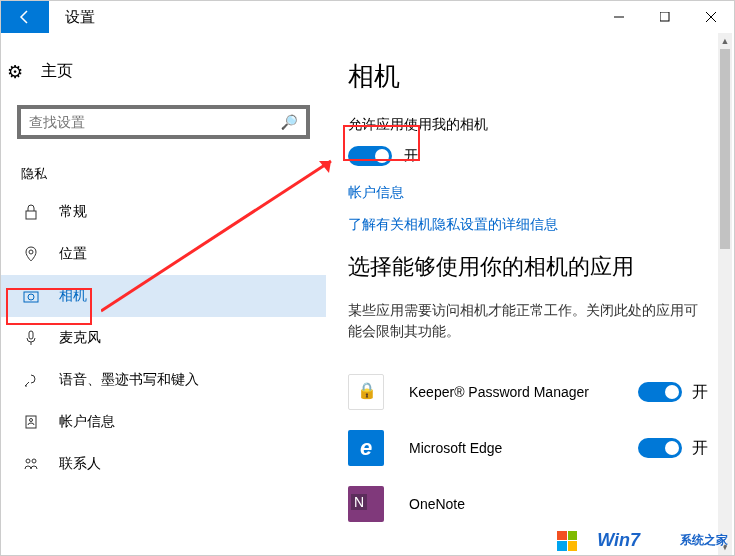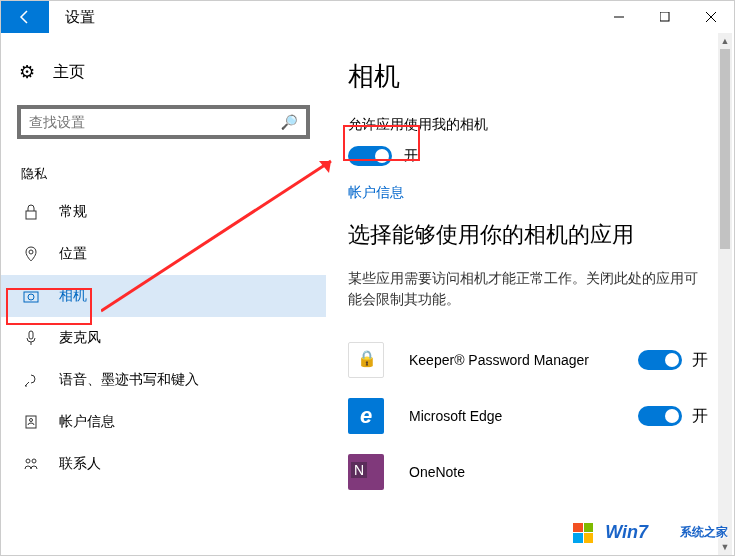--- a/index.html
+++ b/index.html
@@ -7,21 +7,21 @@
 
 .titlebar { height: 32px; display: flex; align-items: center; }
 .back-btn { width: 48px; height: 32px; background: #0078d7; color: #fff; display: flex; align-items: center; justify-content: center; cursor: pointer; }
 .title { margin-left: 16px; font-size: 15px; color: #000; }
 .win-controls { margin-left: auto; display: flex; }
 .win-btn { width: 46px; height: 32px; display: flex; align-items: center; justify-content: center; cursor: pointer; }
 .win-btn svg { width: 10px; height: 10px; }
 
 .content { display: flex; height: calc(100% - 32px); }
 .sidebar { width: 325px; padding: 16px 0 0 0; overflow: hidden; }
-.home-row { display: flex; align-items: center; padding: 12px 16px; gap: 16px; }
+.home-row { display: flex; align-items: flex-start; padding: 12px 4px; gap: 16px; }
 .home-row .icon { width: 20px; display: flex; justify-content: center; }
 .gear-icon::before { content: "⚙"; font-size: 18px; }
 
 .search-wrap { margin: 10px 16px 16px 16px; }
 .search-box { width: 100%; height: 34px; border: 4px solid #737373; display: flex; align-items: center; padding: 0 8px; }
 .search-box input { flex: 1; border: none; outline: none; font-size: 14px; color: #666; }
 .search-box .s-icon::before { content: "🔍"; font-size: 14px; color: #666; transform: scaleX(-1); display:inline-block;}
 
 .section-title { padding: 10px 20px 8px 20px; font-size: 13px; color: #000; }
 
@@ -53,21 +53,21 @@
 .scrollbar { position: absolute; right: 2px; top: 0; width: 14px; height: 100%; background: #f0f0f0; }
 .scroll-up, .scroll-down { height: 16px; display: flex; align-items: center; justify-content: center; font-size: 9px; color: #666; cursor: pointer; }
 .scroll-track { position: relative; height: calc(100% - 32px); }
 .scroll-thumb { position: absolute; top: 0; left: 2px; width: 10px; height: 200px; background: #c2c2c2; cursor: pointer; }
 
 .hlbox { position: absolute; border: 2px solid #ff2a2a; }
 .hl-nav { left: 5px; top: 287px; width: 86px; height: 37px; }
 .hl-toggle { left: 342px; top: 124px; width: 77px; height: 36px; }
 .arrow-svg { position: absolute; left: 100px; top: 150px; pointer-events: none; }
 
-.watermark { position: absolute; right: 6px; bottom: 12px; font-size: 18px; font-style: italic; font-weight: bold; color: #1a64c8; text-shadow: 1px 1px 1px #fff; display:flex; align-items:center; gap:12px; }
+.watermark { position: absolute; right: 6px; bottom: 4px; font-size: 18px; font-style: italic; font-weight: bold; color: #1a64c8; text-shadow: 1px 1px 1px #fff; display:flex; align-items:center; gap:20px; }
 .watermark .cn { font-style: normal; font-size: 12px; margin-left: 20px; }
 .winlogo { width:20px; height:20px; display:grid; grid-template-columns:1fr 1fr; grid-template-rows:1fr 1fr; gap:1px; }
 .winlogo div:nth-child(1){background:#f25022;} .winlogo div:nth-child(2){background:#7fba00;}
 .winlogo div:nth-child(3){background:#00a4ef;} .winlogo div:nth-child(4){background:#ffb900;}
 
 .keeper-icon { background:#fff; border:1px solid #ddd; position:relative; }
 .keeper-icon::before { content:"🔒"; font-size:16px; color:#d9a400; position:absolute; top:6px; left:8px; }
 .edge-icon { background:#0078d7; }
 .edge-icon::before { content:"e"; font-weight:bold; font-size:22px; color:#fff; font-style:italic;}
 .onenote-icon { background:#80397b; position:relative; }
@@ -184,20 +184,21 @@
   </div>
 
   <div class="main">
     <h1>相机</h1>
     <div class="desc">允许应用使用我的相机</div>
     <div class="toggle">
       <div class="switch"></div>
       <div class="t-label">开</div>
     </div>
     <a class="link">帐户信息</a>
+    <a class="link">了解有关相机隐私设置的详细信息</a>
 
     <div class="big-heading">选择能够使用你的相机的应用</div>
     <div class="para">某些应用需要访问相机才能正常工作。关闭此处的应用可能会限制其功能。</div>
 
     <div class="app-row">
       <div class="app-icon keeper-icon"></div>
       <div class="app-name">Keeper® Password Manager</div>
       <div class="app-toggle">
         <div class="switch"></div>
         <span>开</span>

